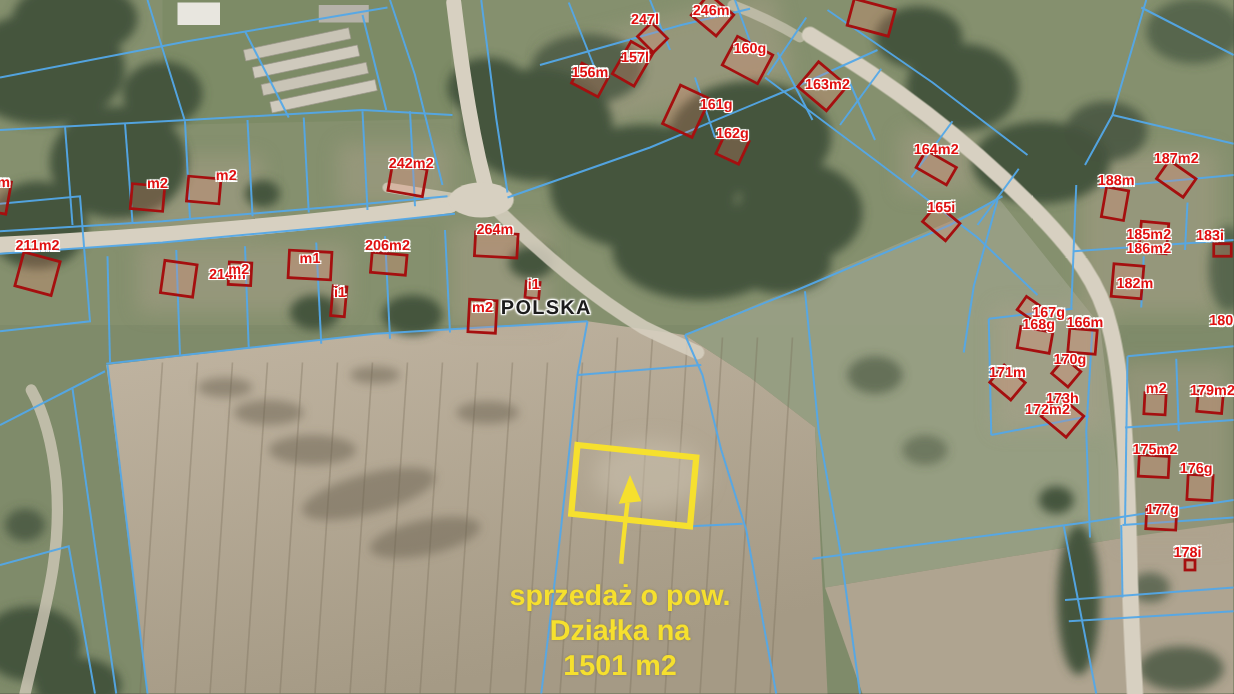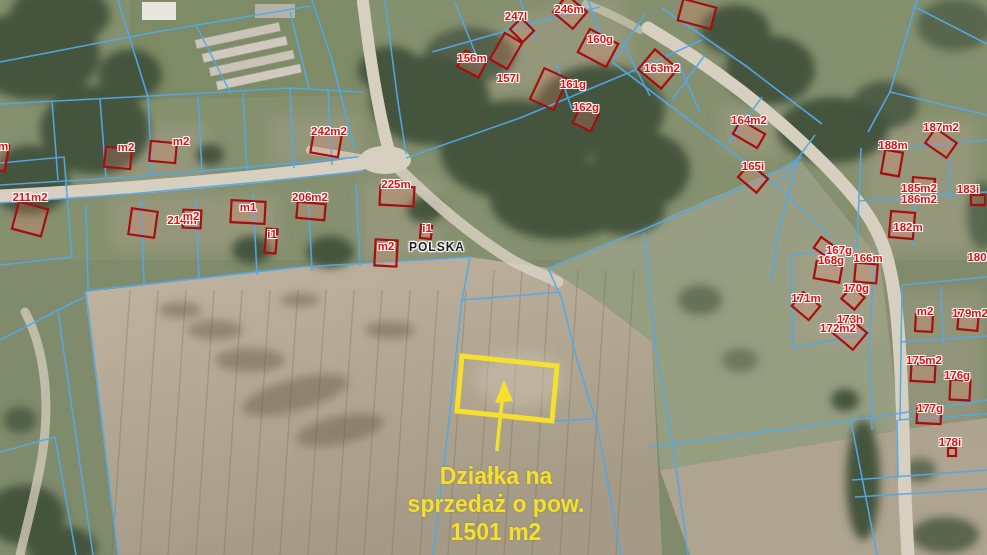--- a/index.html
+++ b/index.html
@@ -10,21 +10,21 @@
   }
   .map-container svg{position:absolute;left:0;top:0;}
   .plabel{
     position:absolute;transform:translate(-50%,-50%);
     font-size:11.5px;font-weight:bold;color:#e01010;white-space:nowrap;
     text-shadow:-1px -1px 0 #fff,1px -1px 0 #fff,-1px 1px 0 #fff,1px 1px 0 #fff,0 0 2px #fff;
     line-height:1;letter-spacing:0px;pointer-events:none;
   }
   .country-label{
     position:absolute;transform:translate(-50%,-50%);
-    font-size:12px;font-weight:bold;color:#1c1c1c;white-space:nowrap;letter-spacing:1px;
+    font-size:16px;font-weight:bold;color:#1c1c1c;white-space:nowrap;letter-spacing:1px;
     text-shadow:-1px -1px 1px #fff,1px -1px 1px #fff,-1px 1px 1px #fff,1px 1px 1px #fff,0 0 3px #fff;
   }
   .sale-annotation{
     position:absolute;left:496px;top:504px;transform:translate(-50%,-50%);
     text-align:center;color:#f6e02e;font-weight:bold;font-size:23px;line-height:28px;
     white-space:nowrap;text-shadow:0 0 2px rgba(90,80,0,.35);
   }
 </style>
 </head>
 <body>
@@ -276,21 +276,21 @@
     <g>
       <path d="M497,451 C498,436 500,420 502,402" stroke="#f6e02e" stroke-width="3.5" fill="none"></path>
       <polygon points="504,380 495,403 513,401" fill="#f6e02e"></polygon>
     </g>
   </svg>
 
   <div id="labels">
       <div class="plabel" style="left: 516px; top: 17px;">247l</div>
       <div class="plabel" style="left: 569px; top: 10px;">246m</div>
       <div class="plabel" style="left: 472px; top: 59px;">156m</div>
-      <div class="plabel" style="left: 508px; top: 47px; margin-top: 32px;">157l</div>
+      <div class="plabel" style="left: 508px; top: 47px;">157l</div>
       <div class="plabel" style="left: 600px; top: 40px;">160g</div>
       <div class="plabel" style="left: 662px; top: 69px;">163m2</div>
       <div class="plabel" style="left: 549px; top: 85px; padding-left: 48px;">161g</div>
       <div class="plabel" style="left: 586px; top: 108px;">162g</div>
       <div class="plabel" style="left: 749px; top: 121px;">164m2</div>
       <div class="plabel" style="left: 753px; top: 167px;">165i</div>
       <div class="plabel" style="left: 941px; top: 128px;">187m2</div>
       <div class="plabel" style="left: 893px; top: 146px;">188m</div>
       <div class="plabel" style="left: 919px; top: 174px; margin-top: 26px;">186m2</div>
       <div class="plabel" style="left: 919px; top: 189px;">185m2</div>
@@ -312,26 +312,26 @@
       <div class="plabel" style="left: 950px; top: 443px;">178i</div>
       <div class="plabel" style="left: 30px; top: 198px;">211m2</div>
       <div class="plabel" style="left: 126px; top: 148px;">m2</div>
       <div class="plabel" style="left: 181px; top: 142px;">m2</div>
       <div class="plabel" style="left: 329px; top: 132px;">242m2</div>
       <div class="plabel" style="left: 142px; top: 221px; margin-left: 40px;">214m</div>
       <div class="plabel" style="left: 191px; top: 217px;">m2</div>
       <div class="plabel" style="left: 248px; top: 208px;">m1</div>
       <div class="plabel" style="left: 272px; top: 235px;">i1</div>
       <div class="plabel" style="left: 310px; top: 198px;">206m2</div>
-      <div class="plabel" style="left: 396px; top: 185px;">225m</div>
+      <div class="plabel" style="left: 396px; top: 185px;">264m</div>
       <div class="plabel" style="left: 386px; top: 247px;">m2</div>
       <div class="plabel" style="left: 427px; top: 229px;">i1</div>
       <div class="plabel" style="left: 3px; top: 147px;">m</div>
     </div>
 
   <div class="country-label" style="left:437px;top:247px">POLSKA</div>
 
   <div class="sale-annotation">
+    <div>sprzedaż o pow.</div>
     <div>Działka na</div>
-    <div>sprzedaż o pow.</div>
     <div>1501 m2</div>
   </div>
 </div>
 
 </body></html>

